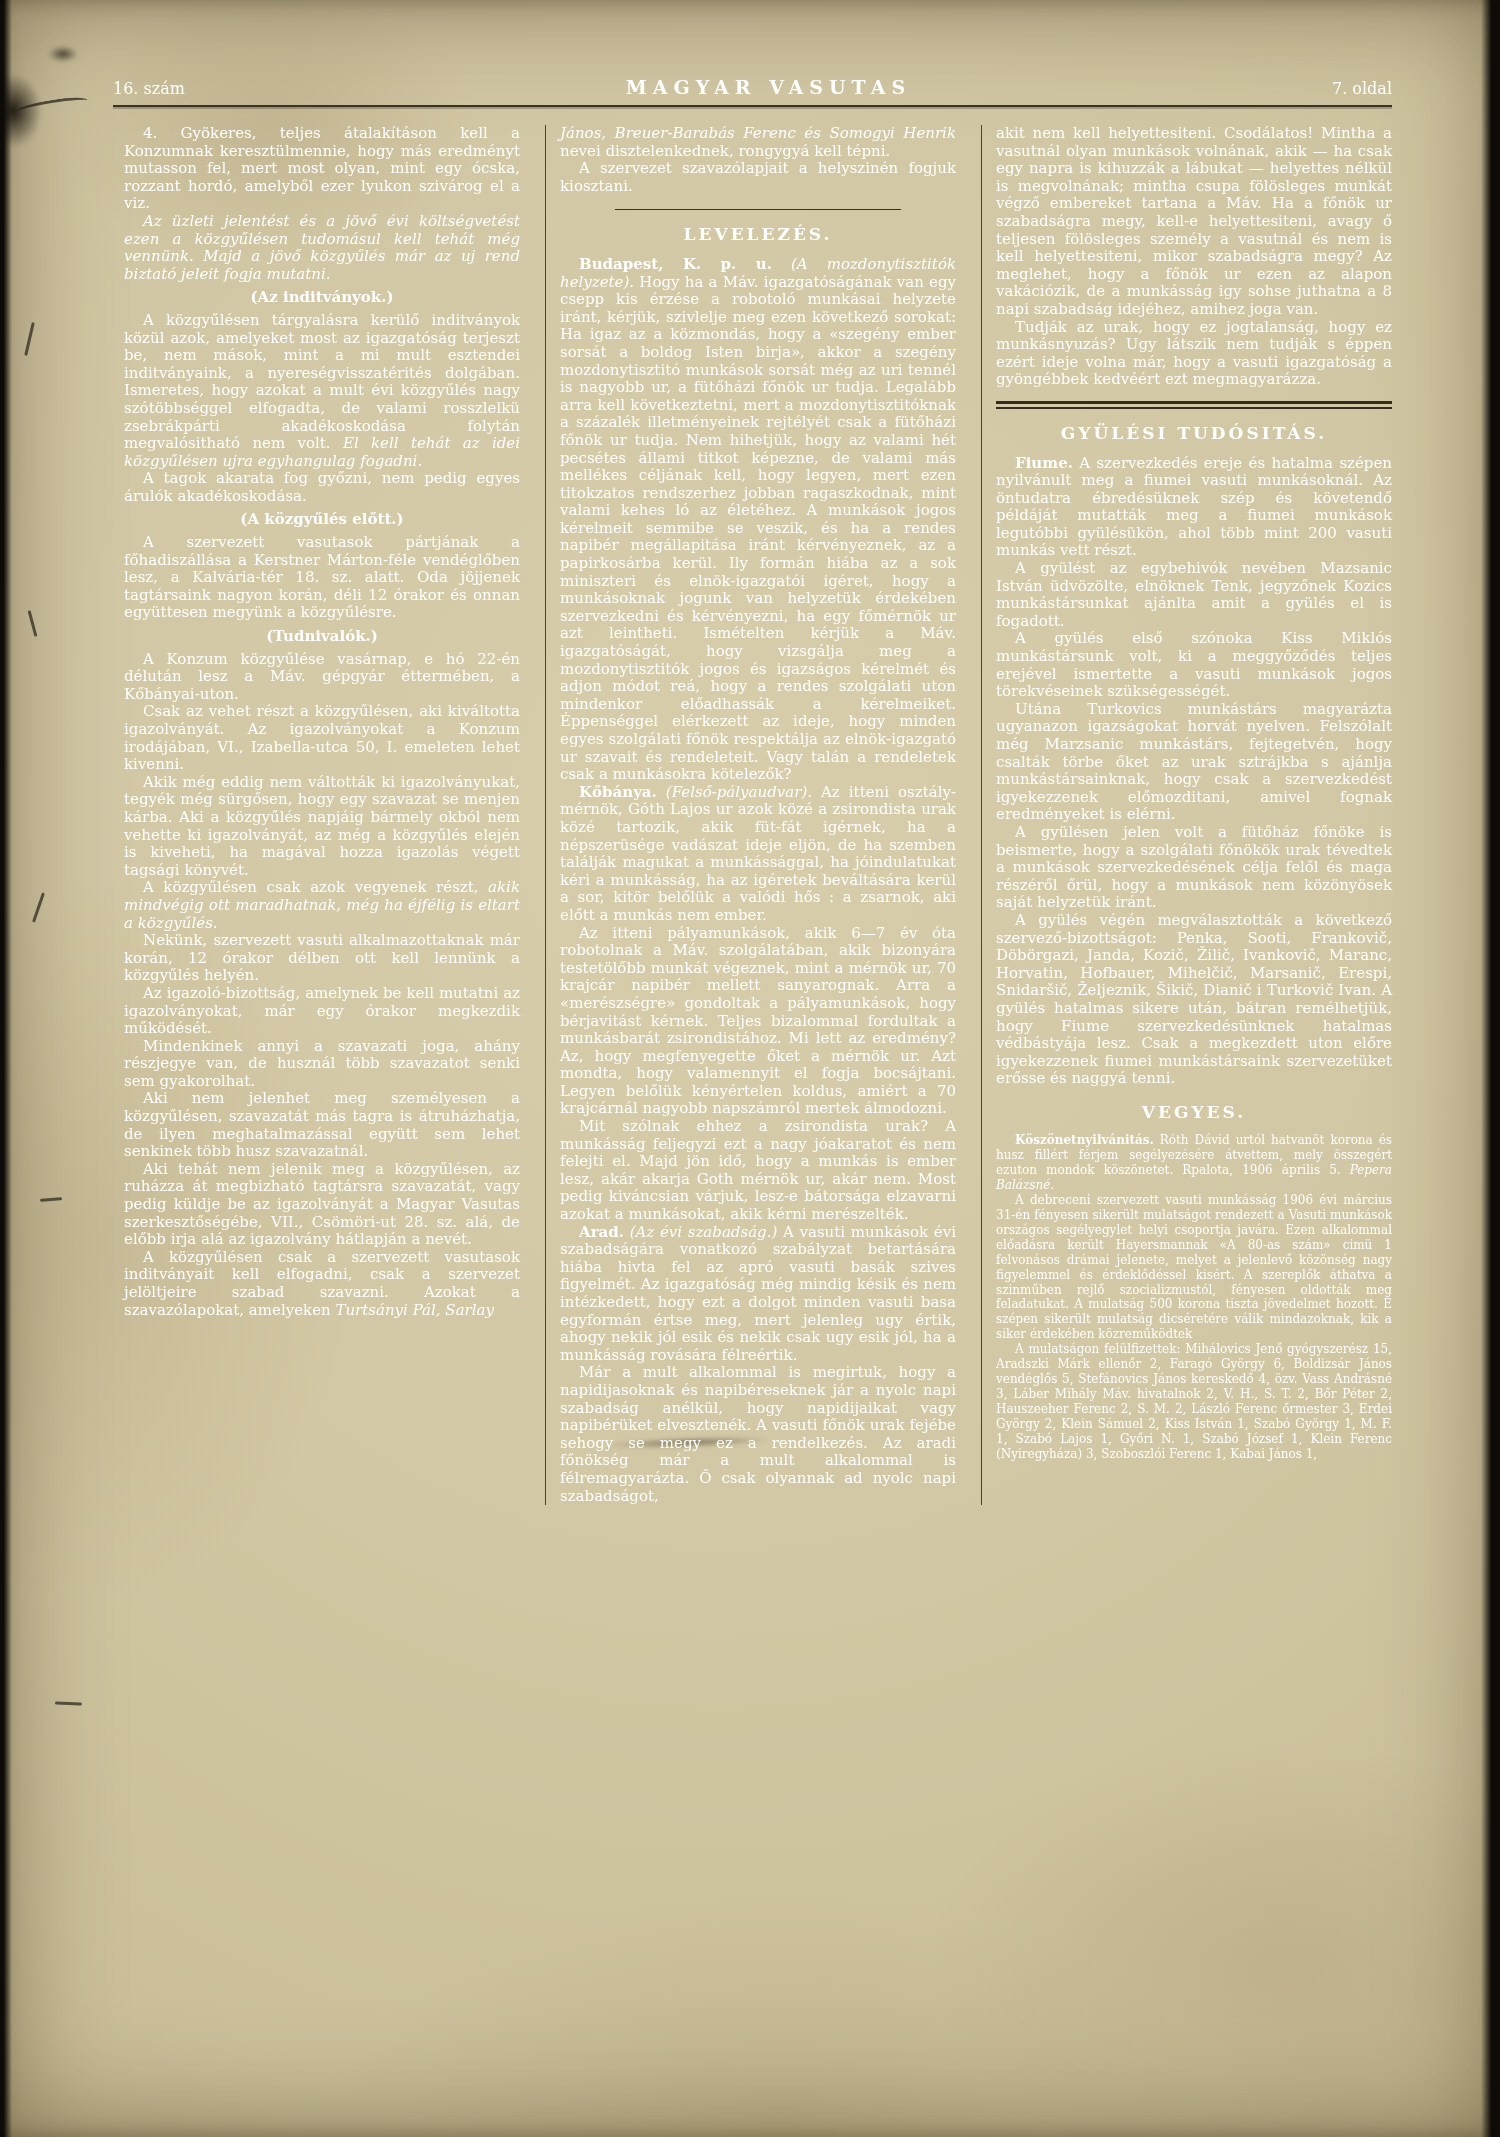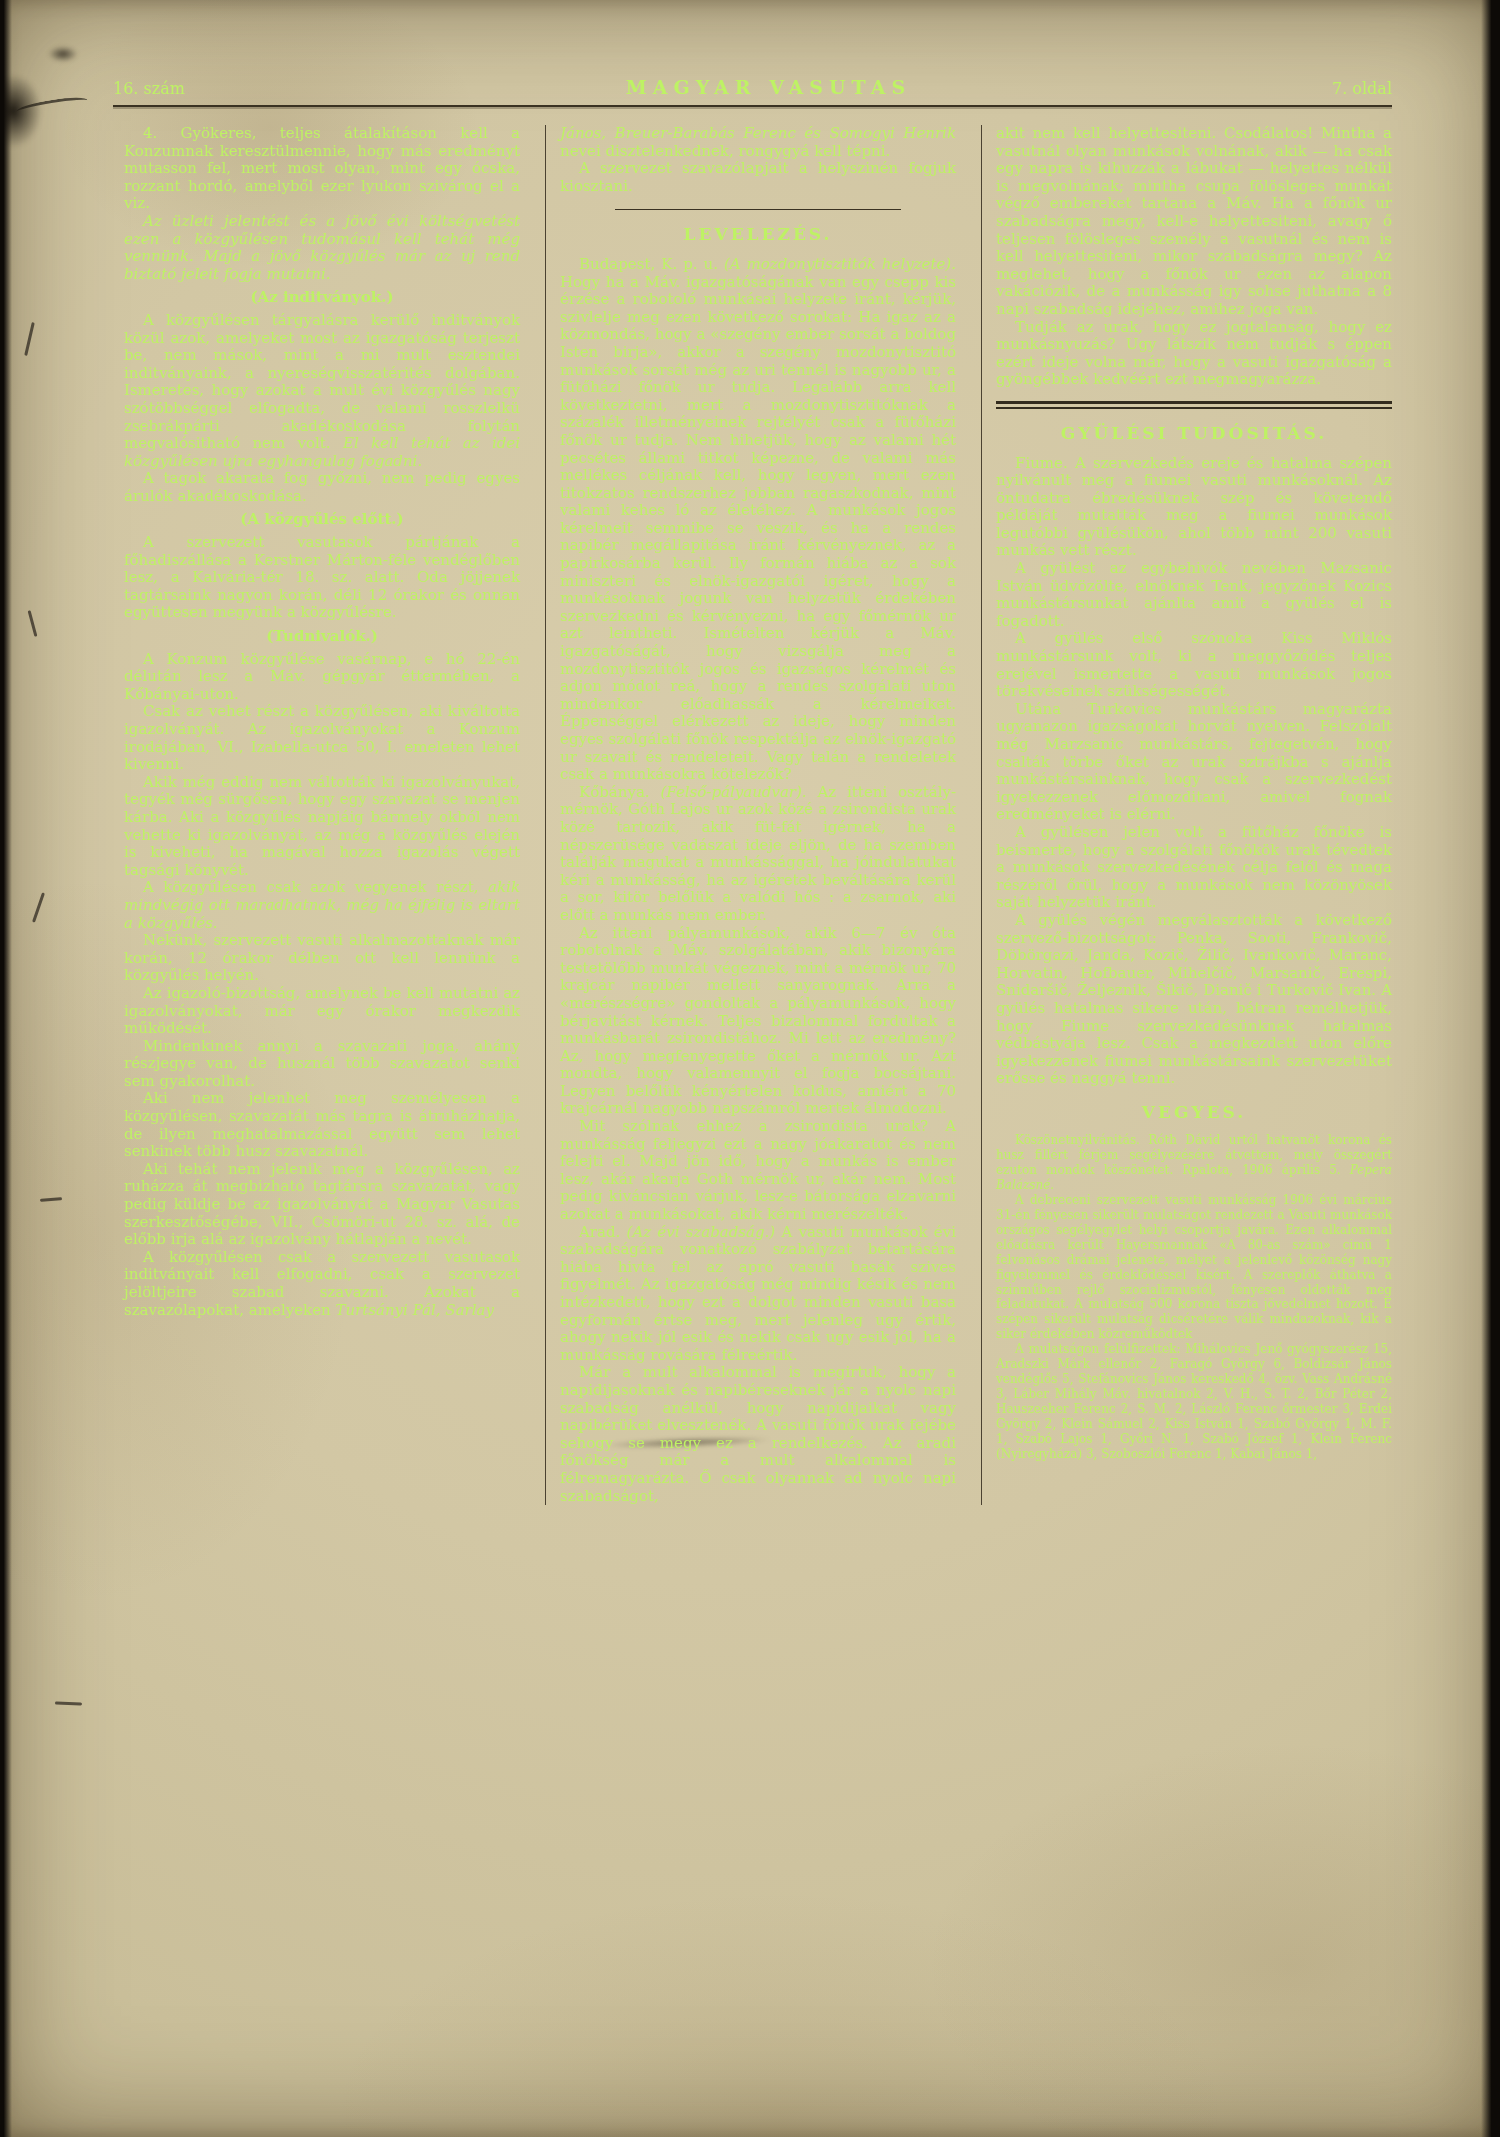--- a/index.html
+++ b/index.html
@@ -35,36 +35,36 @@
 
   .pen { position:absolute; background:rgba(32,27,20,.68); border-radius:2px; pointer-events:none; }
   .pen.p1 { left:16px; top:100px; width:72px; height:3px; transform:rotate(-9deg);
             border-radius:50%; background:none; border-top:3px solid rgba(32,27,20,.7); height:12px; }
   .pen.p2 { left:28px; top:322px; width:3px; height:34px; transform:rotate(13deg); }
   .pen.p3 { left:31px; top:610px; width:3px; height:27px; transform:rotate(-15deg); }
   .pen.p4 { left:37px; top:892px; width:3px; height:31px; transform:rotate(19deg); }
   .pen.p5 { left:40px; top:1198px; width:22px; height:3px; transform:rotate(-4deg); }
   .pen.p6 { left:55px; top:1702px; width:27px; height:3px; transform:rotate(2deg); }
 
-  .content { position:absolute; left:113px; right:108px; top:76px; color:#bef264; }
+  .content { position:absolute; left:113px; right:108px; top:76px; color:#ffffff; }
   .header-row { display:flex; justify-content:space-between; align-items:baseline; font-size:16px; }
   .masthead { font-size:19px; font-weight:bold; letter-spacing:6px;margin-left:20px; }
   .head-rule { border-top:2px solid #3a3222; box-shadow:0 2px 0 rgba(58,50,34,.3); margin-top:7px; }
 
   .columns { display:flex; margin-top:18px; }
   .col { flex:1 1 0; padding:0 14px; font-size:15px; line-height:17.6px; text-align:justify;margin-left:11px; }
   .col:first-child { padding-left:0; }
   .col:last-child  { padding-right:0; }
   .col + .col { border-left:1px solid #4b4231; }
 
   .para { text-indent:19px; }
   .para.noindent { text-indent:0; }
   .para.small { font-size:12px; line-height:14.9px; }
   .para.italic { font-style:italic; }
-  .para b { font-weight:normal; }
+  .para b { font-weight:bold; }
   .subhead { text-align:center; font-weight:bold; margin:6px 0 5px; }
   .section-head { text-align:center; font-weight:bold; letter-spacing:3px; font-size:17px; margin:16px 0 12px; }
   .rule  { width:72%; margin:14px auto 0; border-top:1px solid #3a3222; }
   .drule { margin:12px 0 4px; border-top:3px solid #332c1e; border-bottom:2px solid #332c1e; height:8px; }
 </style>
 </head>
 <body>
 
 <div class="scan">
   <div class="paper"></div>

